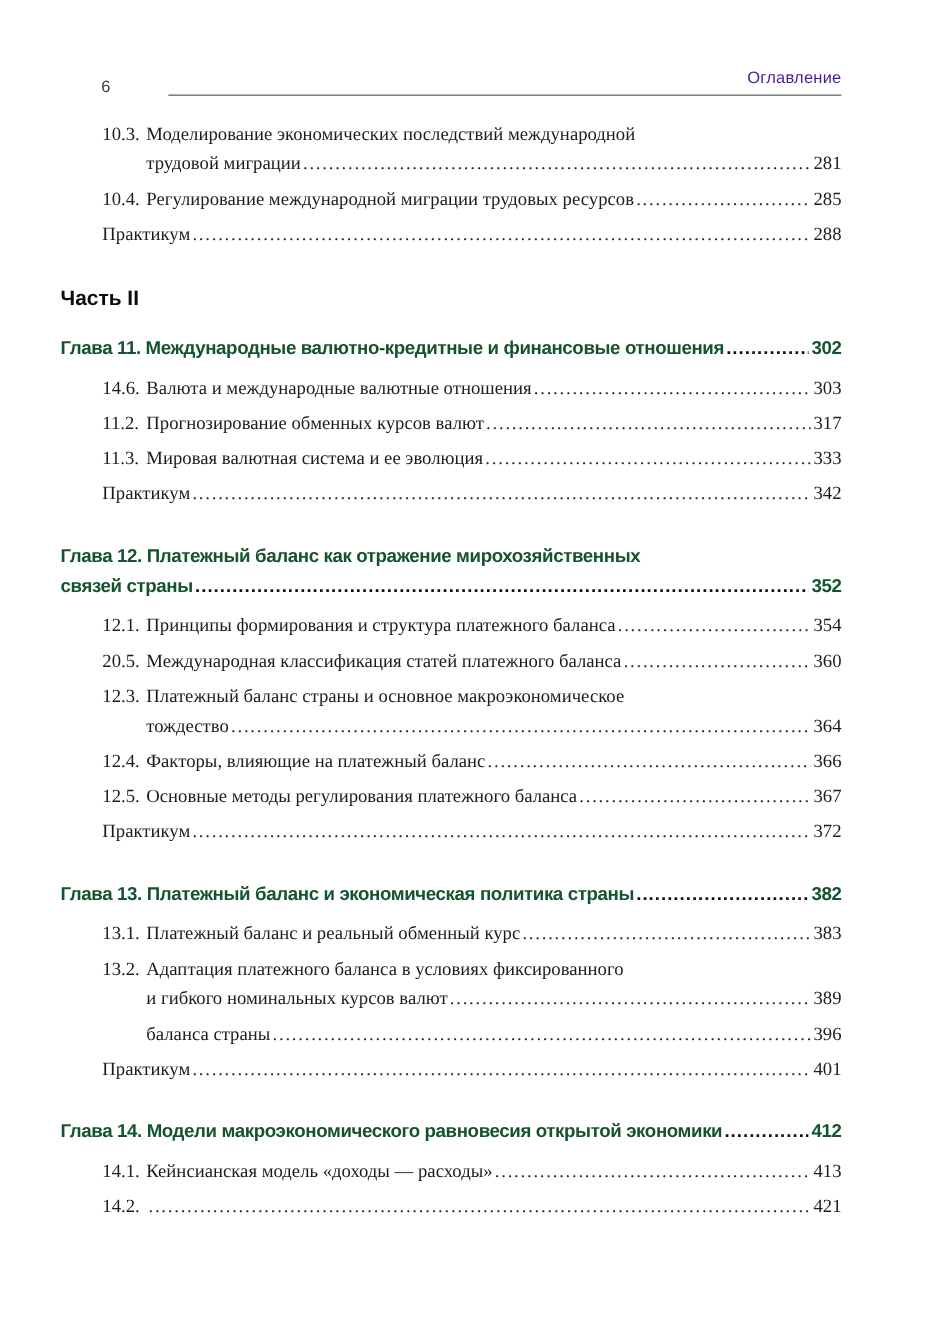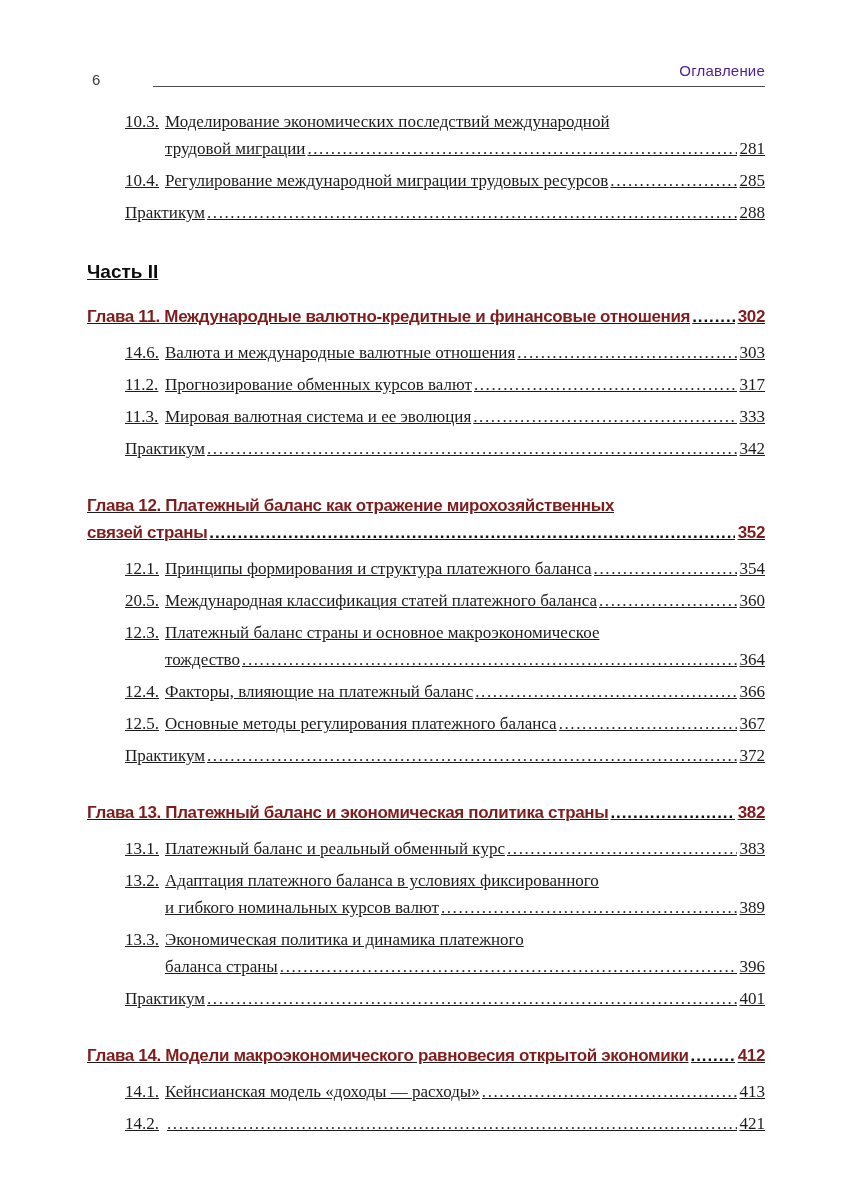--- a/index.html
+++ b/index.html
@@ -31,23 +31,22 @@
   }
   .running-title {
     font-family: "Liberation Sans", sans-serif;
     font-size: 15px; line-height: 18px;
     color: #4c1d95;
     letter-spacing: 0.2px;
   }
 
   
   .toc {
-    margin: 0 84px 0 87px;
+    margin: 0 84px 0 55px;
     padding-top: 21px;
-    text-decoration: underline;
   }
   .line {
     display: flex;
     align-items: baseline;
     height: 27px; line-height: 27px;
     font-size: 17px;
     white-space: nowrap;
   }
   
   .entry { margin-top: 5px; }
@@ -70,21 +69,21 @@
   }
   .pagenum { flex: 0 0 auto; text-align: right; }
 
   
   .entry.chapter { margin-top: 30px; }
   .entry.chapter .line {
     font-family: "Liberation Sans", sans-serif;
     font-weight: bold;
     font-size: 17px;
     letter-spacing: -0.35px;
-    color: #7f1d1d;
+    color: #14532d;
     height: 27px;
   }
   .entry.chapter .leader::after { letter-spacing: 0.9px; color: #111; }
   .entry.chapter + .entry { margin-top: 9px; }
 
   
   .part-heading {
     margin-top: 30px;
     height: 32px; line-height: 32px;
     text-align: left;
@@ -254,24 +253,20 @@
           <span class="num">13.2.</span>
           <span class="text">Адаптация платежного баланса в условиях фиксированного</span>
         </div>
         <div class="line cont">
           <span class="text">и гибкого номинальных курсов валют</span>
           <span class="leader"></span>
           <span class="pagenum">389</span>
         </div>
       </div>
       <div class="entry item">
-        <div class="line first">
-          <span class="num">13.3.</span>
-          <span class="text">Экономическая политика и динамика платежного</span>
-        </div>
         <div class="line cont">
           <span class="text">баланса страны</span>
           <span class="leader"></span>
           <span class="pagenum">396</span>
         </div>
       </div>
       <div class="entry practicum">
         <div class="line first">
           <span class="text">Практикум</span>
           <span class="leader"></span>

